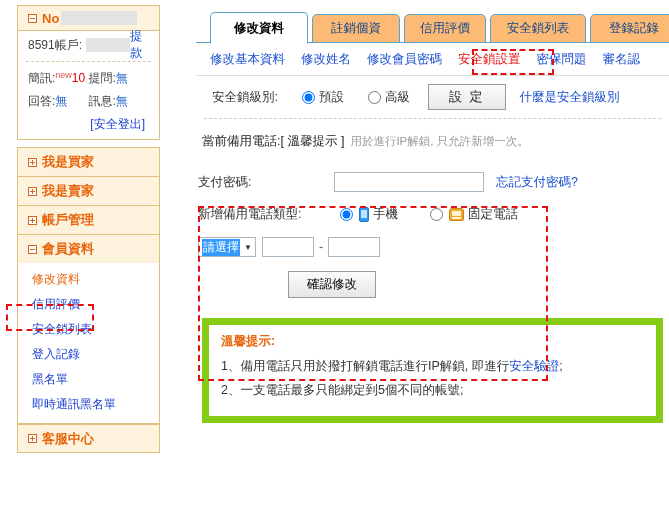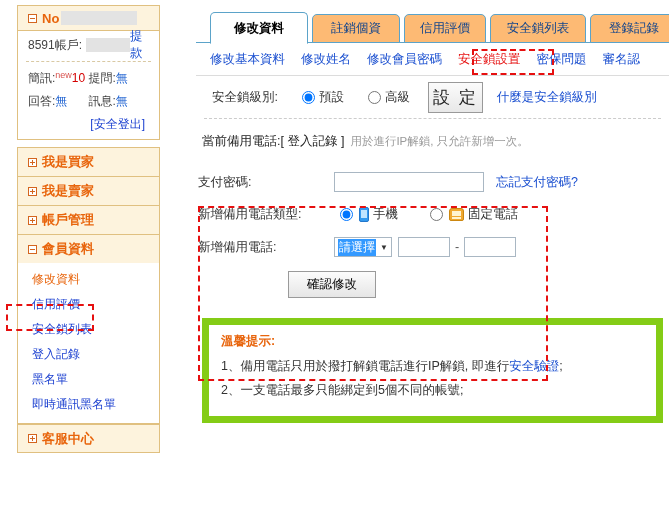--- a/index.html
+++ b/index.html
@@ -196,22 +196,22 @@
     padding-left: 16px;
     font-size: 12.5px;
     color: #333;
   }
   .row-level .lbl { margin-right: 18px; }
   input[type=radio] { margin: 0 4px 0 6px; vertical-align: middle; }
   .radio-lbl { margin-right: 18px; }
   .btn {
     border: 1px solid #999;
     background: linear-gradient(#fbfbfb,#e8e8e8);
-    padding: 3px 4px;
-    font-size: 17px;
+    padding: 3px 20px;
+    font-size: 13px;
     color: #222;
     cursor: pointer;
     font-family: "Liberation Sans", sans-serif;
     letter-spacing: 2px;
   }
   .lnk { color: #1a4fd0; text-decoration: none; font-size: 12.5px; }
 
   .row-current {
     padding: 14px 0 10px 6px;
     font-size: 12.5px;
@@ -443,21 +443,21 @@
       <span class="radio-lbl">預設</span>
       <input type="radio" name="lvl" style="">
       <span class="radio-lbl">高級</span>
       <button class="btn">設 定</button>
       <a href="#" class="lnk" style="margin-left:14px;">什麼是安全鎖級別</a>
     </div>
 
     <div class="dashline"></div>
 
     <div class="row-current">
-      <span>當前備用電話:</span><span>[ 登入記錄 ]</span><span class="muted">用於進行IP解鎖, 只允許新增一次。</span>
+      <span>當前備用電話:</span><span>[ 溫馨提示 ]</span><span class="muted">用於進行IP解鎖, 只允許新增一次。</span>
     </div>
 
     <div id="formwrap">
 
       <div class="frow">
         <span class="flabel">支付密碼:</span>
         <input type="password" class="txtin wide" placeholder="" style="">
         <a href="#" class="lnk" style="margin-left:12px;">忘記支付密碼?</a>
       </div>
 
@@ -467,21 +467,20 @@
           <input type="radio" name="ptype" checked="" style="">
           <span class="icon-mobile"></span>
           <span style="margin-right:26px;">手機</span>
           <input type="radio" name="ptype" style="">
           <span class="icon-tel"></span>
           <span>固定電話</span>
         </span>
       </div>
 
       <div class="frow">
-        <span class="flabel">新增備用電話:</span>
         <span class="sel-box">
           <span class="seltext">請選擇</span>
           <span class="caret">▼</span>
         </span>
         <input type="text" class="txtin short" style="margin-left: 6px;">
         <span class="dash-mid">-</span>
         <input type="text" class="txtin short" style="">
       </div>
 
       <div class="frow submitrow" style="margin-bottom:0;">

